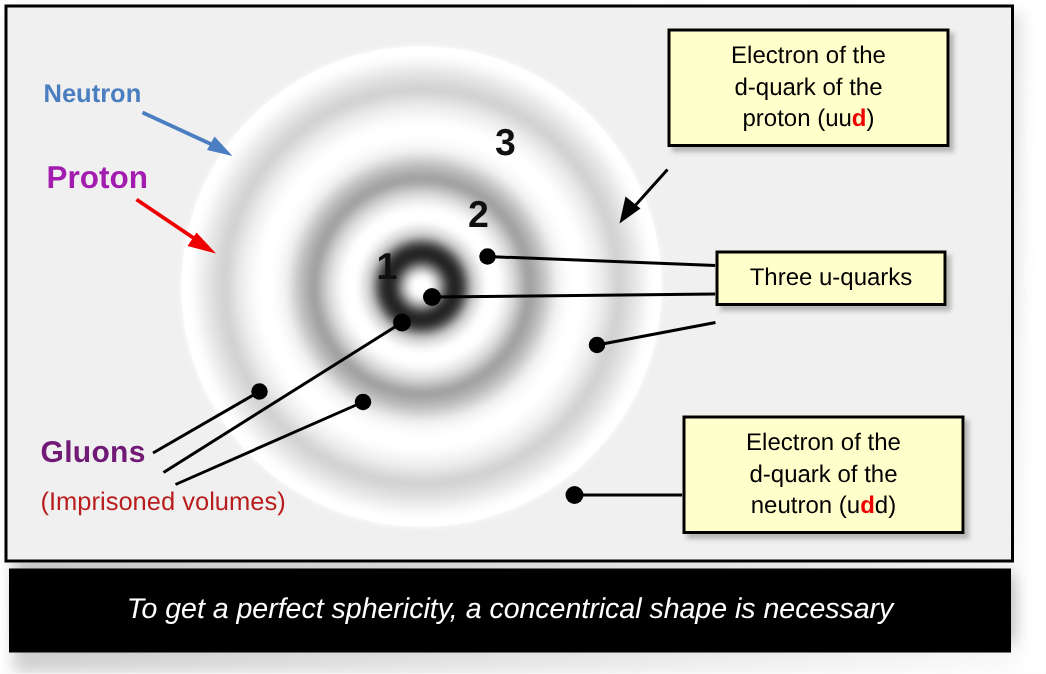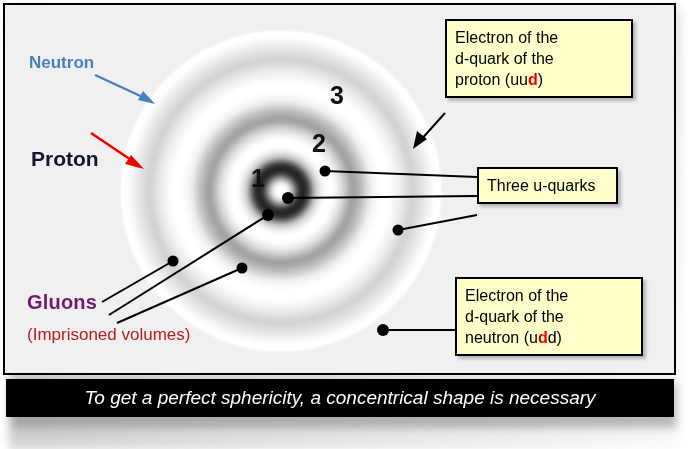--- a/index.html
+++ b/index.html
@@ -70,47 +70,47 @@
         #ffffff 68.0%,
         #ffffff 74.0%,
         #fafafa 80.0%,
         #ffffff 86.0%,
         #ffffff 100%);
      filter:blur(2.2px);}
 
   
   .lbl{position:absolute;white-space:nowrap;}
   .lbl-neutron{left:24px;top:48px;font-size:17px;font-weight:bold;color:#4a7ec0;}
-  .lbl-proton {left:26px;top:102px;font-size:21px;font-weight:bold;color:#0f172a;margin-top:40px;}
+  .lbl-proton {left:26px;top:102px;font-size:21px;font-weight:bold;color:#a21caf;}
   .lbl-gluons {left:22px;top:286px;font-size:20px;font-weight:bold;color:#701a75;
                letter-spacing:.2px;}
   .lbl-gluons-sub{left:22px;top:320px;font-size:17px;color:#b91c1c;line-height:19px;}
 
   .ringnum{position:absolute;font-size:25px;font-weight:bold;color:#101010;}
   .ringnum-1{left:246px;top:159px;}
   .ringnum-2{left:307px;top:124px;}
   .ringnum-3{left:325px;top:76px;}
 
   
   .callout{position:absolute;background:#ffffcc;border:2px solid #000000;
-     box-sizing:border-box;text-align:left;color:#000000;
+     box-sizing:border-box;text-align:center;color:#000000;
      font-size:16px;line-height:21px;padding:6px 8px;
      box-shadow:3px 3px 3px rgba(110,110,110,.45);}
   .cb1{left:440px;top:14px;width:188px;}
-  .cb2{left:472px;top:162px;width:141px;}
+  .cb2{left:472px;top:162px;width:154px;}
   .cb3{left:450px;top:272px;width:188px;}
   .dred{color:#ee0000;font-weight:bold;}
 
   
   #leaders{position:absolute;left:0;top:0;width:673px;height:372px;overflow:visible;}
 
   
   .caption-shadow{position:absolute;left:12px;top:384px;width:664px;height:44px;
      background:rgba(120,120,120,.5);filter:blur(5px);}
-  .caption{position:absolute;left:6px;top:379px;width:668px;height:38px;
+  .caption{position:absolute;left:6px;top:379px;width:668px;height:56px;
      background:#000000;color:#ffffff;display:flex;align-items:center;
      justify-content:center;font-style:italic;font-size:19px;box-sizing:border-box;}
 </style>
 </head>
 <body>
 
 <div id="stage">
 
   <div class="panel-shadow"></div>
 

